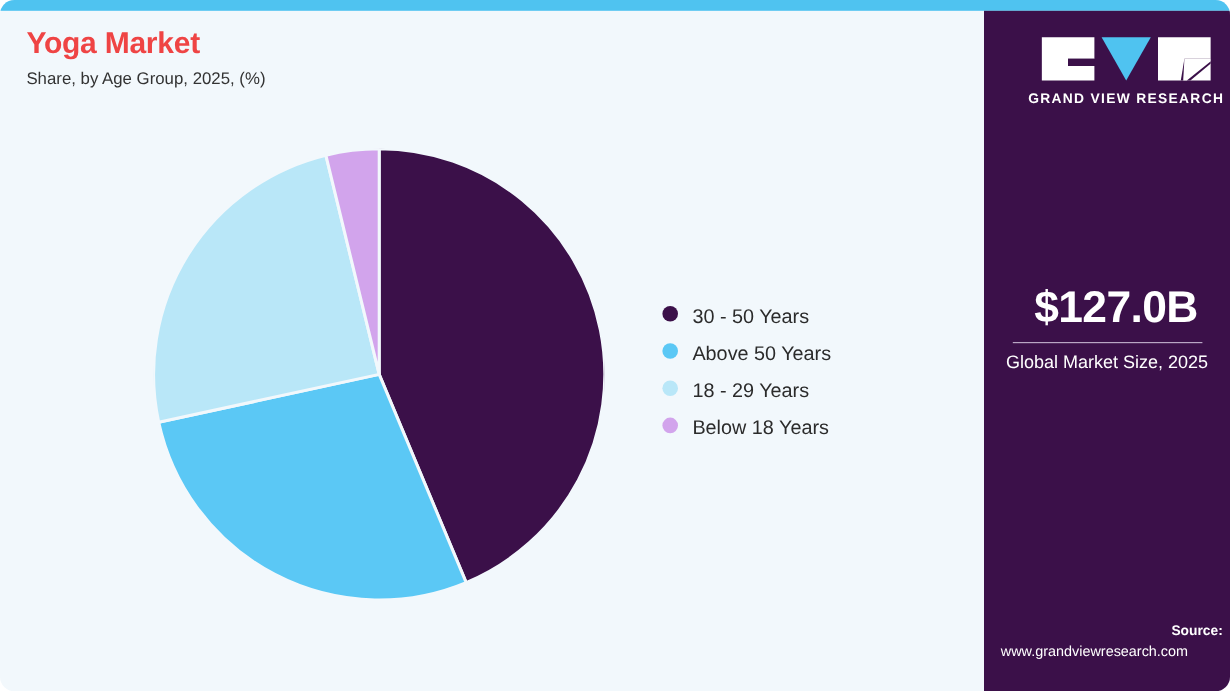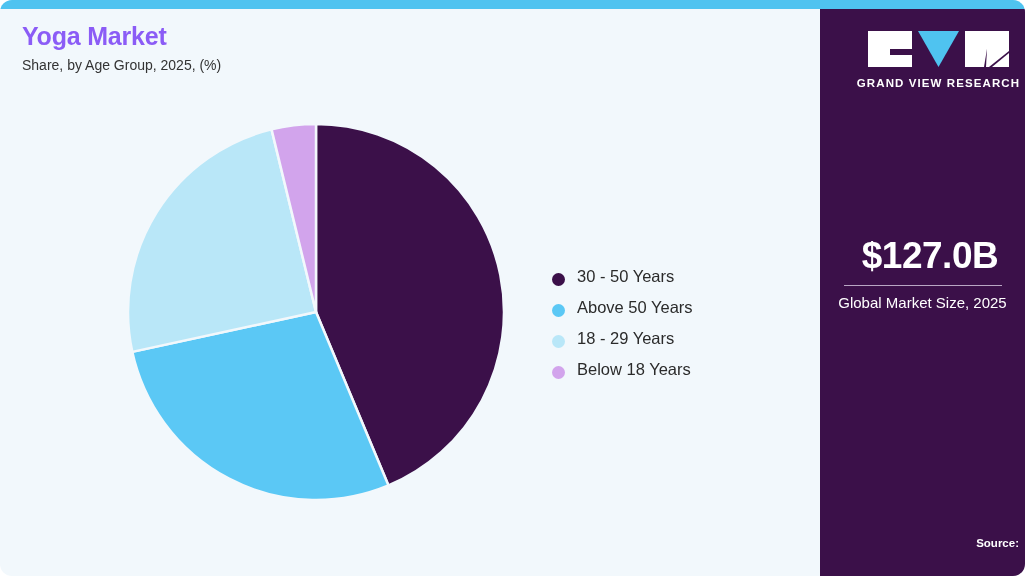--- a/index.html
+++ b/index.html
@@ -37,21 +37,21 @@
   
   #header {
     position: absolute;
     top: 22px;
     left: 22px;
     width: 760px;
   }
   #chart-title {
     font-size: 25px;
     font-weight: bold;
-    color: #8b5cf6;
+    color: #ef4444;
     letter-spacing: -0.2px;
     line-height: 1.15;
     margin: 0;
   }
   #chart-subtitle {
     font-size: 14px;
     font-weight: normal;
     color: #333333;
     line-height: 1.3;
     margin: 5px 0 0 0;
@@ -72,21 +72,21 @@
   }
 
   
   #legend {
     position: absolute;
     left: 552px;
     top: 255px;
   }
   .legend-item {
     display: flex;
-    align-items: flex-end;
+    align-items: flex-start;
     height: 31px;
   }
   .legend-swatch {
     width: 13px;
     height: 13px;
     border-radius: 50%;
     flex: 0 0 auto;
     margin-right: 12px;
   }
   .legend-label {
@@ -243,16 +243,17 @@
     </div>
 
     <div id="stat-block">
       <div id="stat-value">$127.0B</div>
       <div id="stat-rule"></div>
       <div id="stat-caption">Global Market Size, 2025</div>
     </div>
 
     <div id="source-block">
       <div id="source-label">Source:</div>
+      <div id="source-url">www.grandviewresearch.com</div>
     </div>
 
   </div>
 </div>
 
 </body></html>

